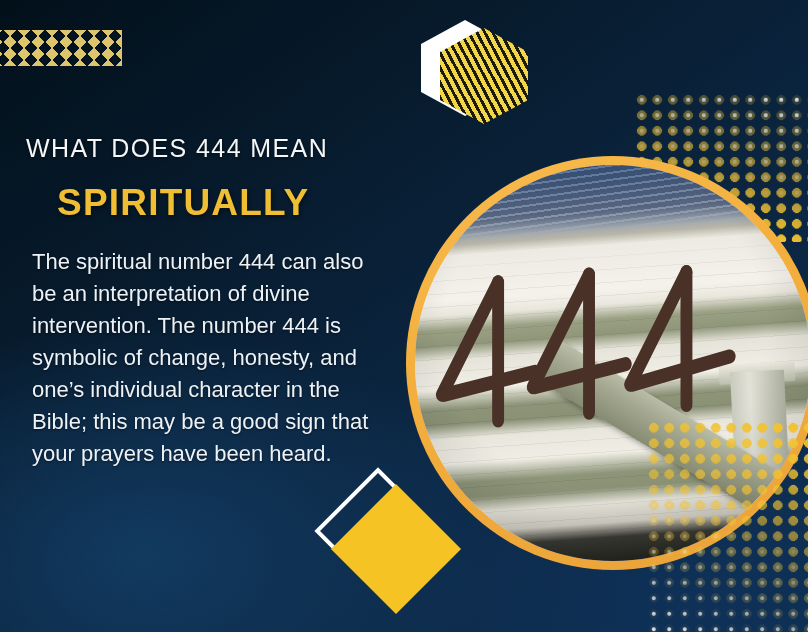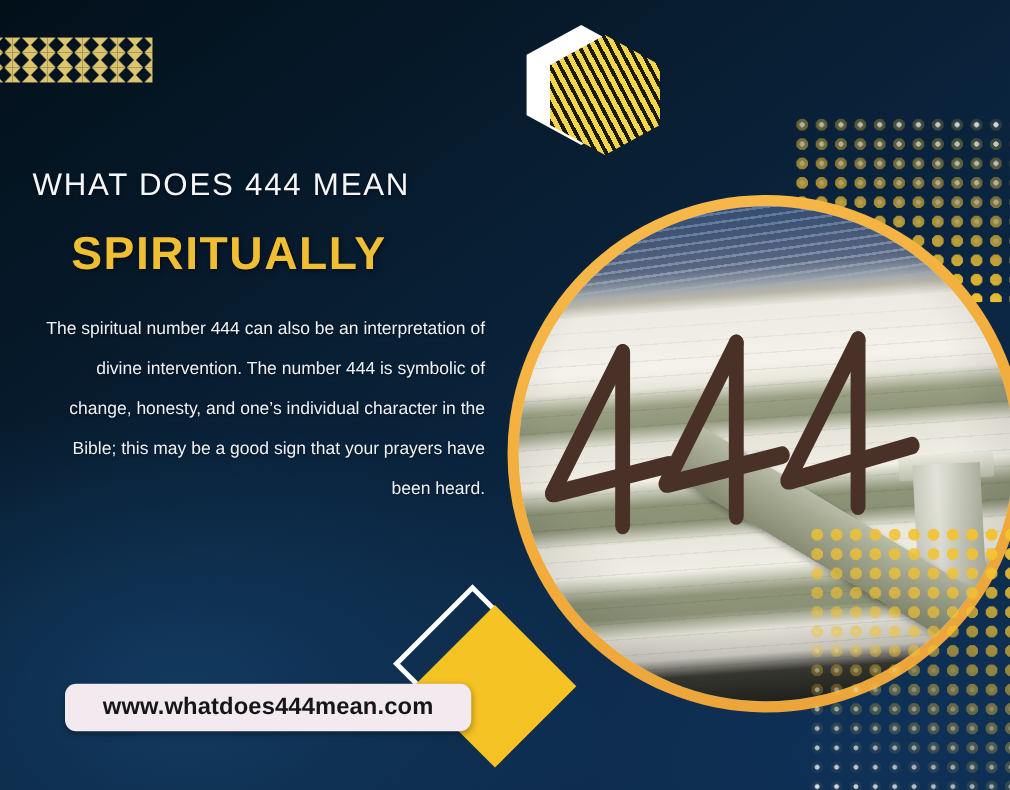--- a/index.html
+++ b/index.html
@@ -265,23 +265,23 @@
     letter-spacing: 1.2px;
     white-space: nowrap;
     text-shadow: 1px 2px 4px rgba(0,0,0,.5);
   }
   .body-copy {
     position: absolute;
     left: 32px;
     top: 246px;
     width: 356px;
     color: #eef2f6;
-    font-size: 14px;
+    font-size: 22px;
     line-height: 32px;
-    text-align: right;
+    text-align: left;
     text-shadow: 0 1px 2px rgba(0,0,0,.5);
   }
 
   
   .url-pill {
     position: absolute;
     left: 52px;
     top: 547px;
     width: 325px;
     height: 38px;
@@ -347,17 +347,14 @@
   <div class="dots dots-br"></div>
   <div class="dots dots-br-small"></div>
 
   <div class="diamond diamond-outline"></div>
   <div class="diamond diamond-yellow"></div>
 
   <div class="headline">WHAT DOES 444 MEAN</div>
   <div class="subhead">SPIRITUALLY</div>
   <div class="body-copy">The spiritual number 444 can also be an interpretation of divine intervention. The number 444 is symbolic of change, honesty, and one’s individual character in the Bible; this may be a good sign that your prayers have been heard.</div>
 
-  <div class="url-pill">
-    <span>www.whatdoes444mean.com</span>
-  </div>
 
 </div>
 
 </body></html>

